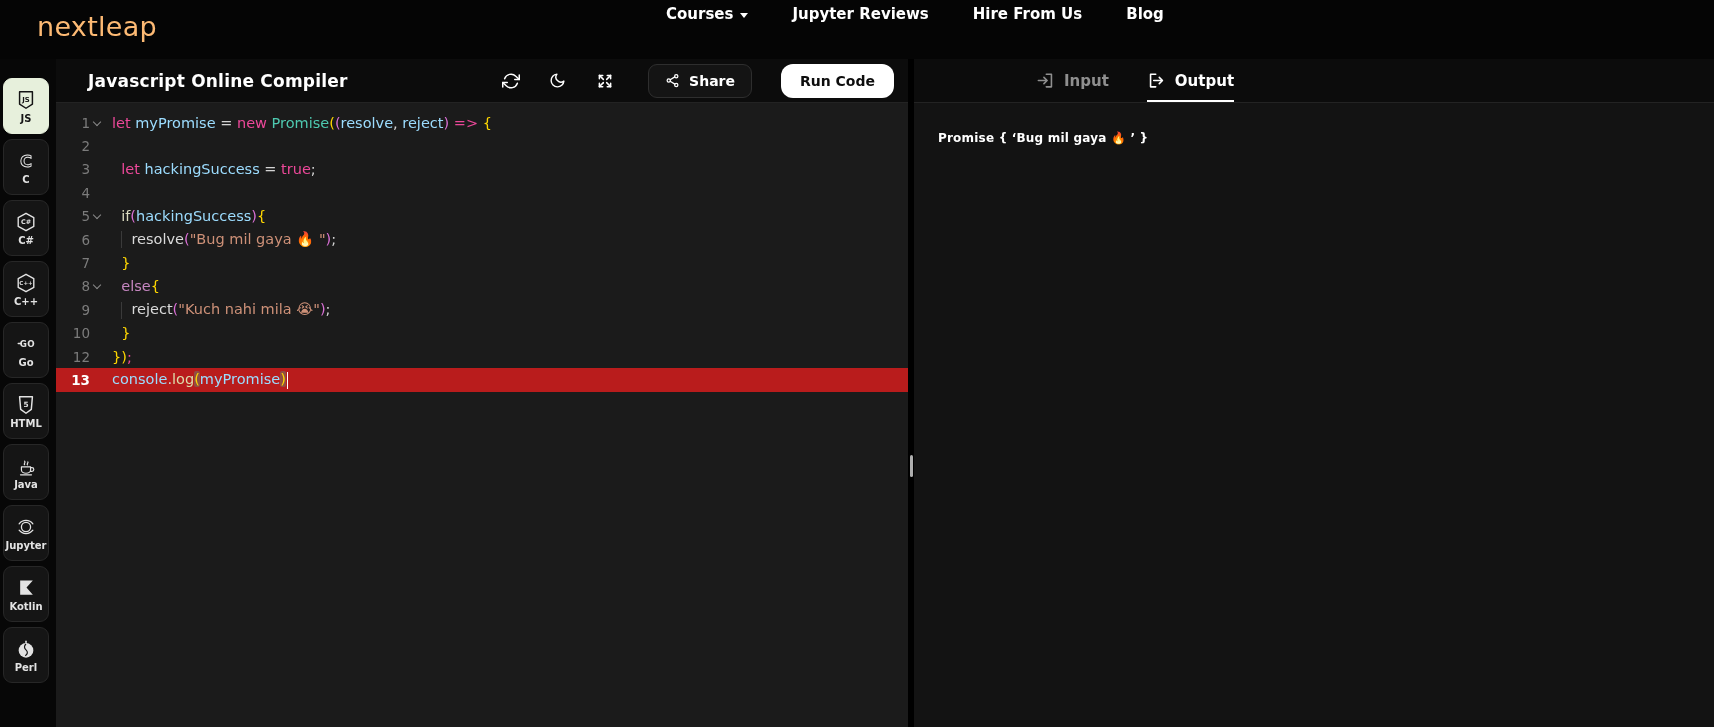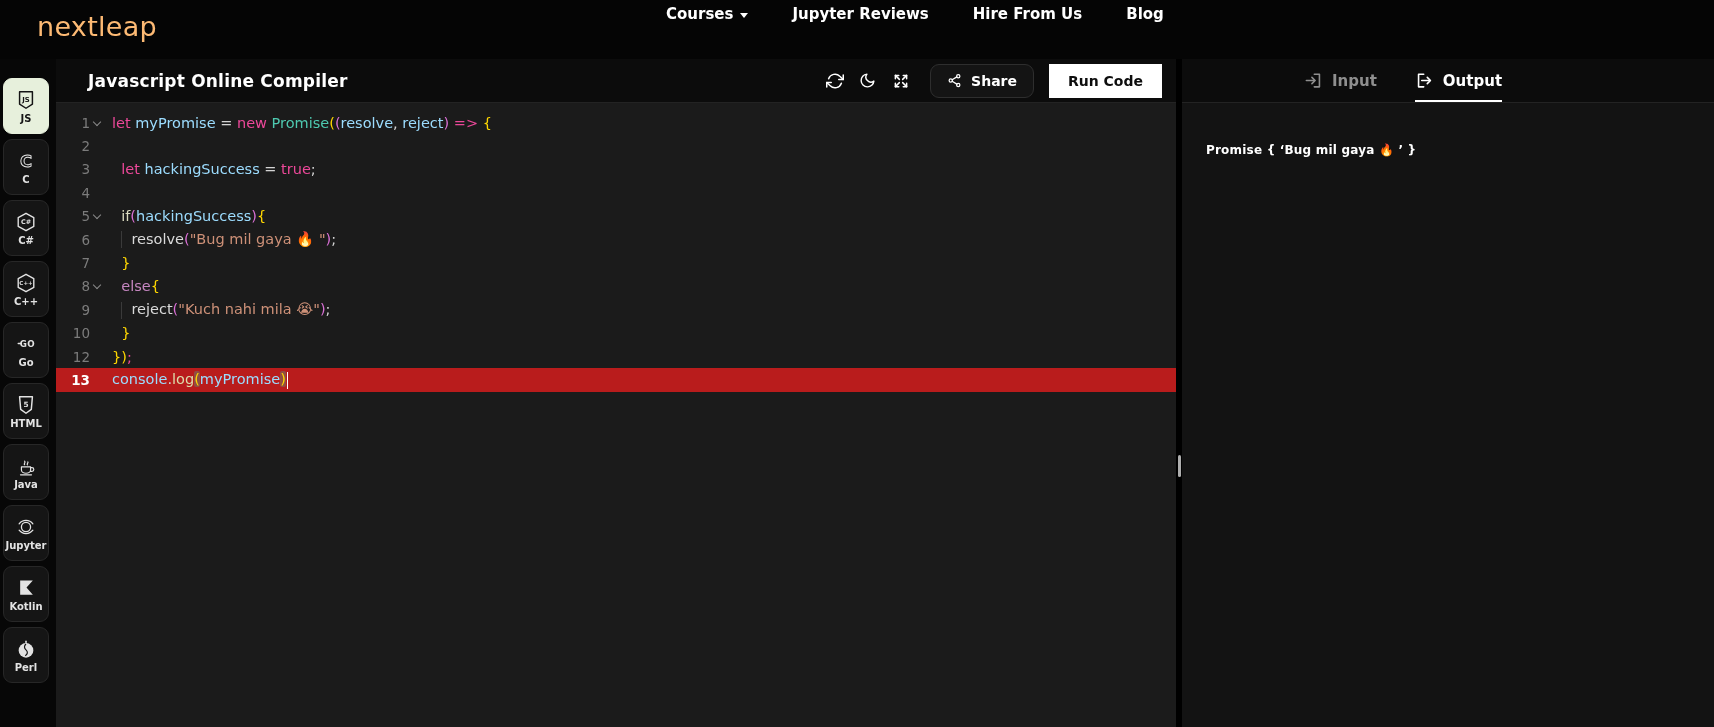--- a/index.html
+++ b/index.html
@@ -23,33 +23,33 @@
   .sidebar { width:56px; background:#070707; padding-top:19px; flex-shrink:0; }
   .lang-card { width:46px; height:56px; margin:0 0 5px 3px; background:#151515;
     border:1px solid #272727; border-radius:9px; display:flex; flex-direction:column;
     align-items:center; justify-content:center; gap:1px; color:#e3e3e3; cursor:pointer; }
   .lang-card.active { background:#e7f0dc; border-color:#e7f0dc; color:#141414; }
   .lang-icon { height:25px; display:flex; align-items:center; justify-content:center; }
   .lang-icon svg { display:block; }
   .lang-label { font-size:10px; font-weight:600; line-height:12px; }
 
   
-  .workbench { width:1120px; flex-shrink:0; display:flex; flex-direction:column; background:#1b1b1b; }
+  .workbench { width:852px; flex-shrink:0; display:flex; flex-direction:column; background:#1b1b1b; }
   .toolbar { height:44px; background:#0c0c0c; border-bottom:1px solid #232323;
     display:flex; align-items:center; flex-shrink:0; }
   .ed-toolbar { padding:0 14px 0 32px; }
   .ed-title { font-size:17px; font-weight:700; color:#fff; letter-spacing:.2px; }
-  .ed-actions { margin-left:auto; display:flex; align-items:center; gap:2px; }
+  .ed-actions { margin-left:auto; display:flex; align-items:center; gap:16px; }
   .icon-btn { width:31px; height:31px; display:flex; align-items:center; justify-content:center;
     cursor:pointer; color:#fff; border-radius:6px; }
   .share-btn { display:flex; align-items:center; gap:9px; background:#141414; border:1px solid #2e2e2e;
     border-radius:9px; color:#fff; font-size:14px; font-weight:600; padding:8px 16px;
     cursor:pointer; margin-left:12px; font-family:inherit; }
   .run-btn { background:#fff; color:#0d0d0d; font-size:14px; font-weight:700; border:none;
-    border-radius:0; padding:9px 19px; cursor:pointer; margin-left:13px; font-family:inherit; }
+    border-radius:12px; padding:9px 19px; cursor:pointer; margin-left:13px; font-family:inherit; }
 
   
   .editor { flex:1; padding-top:8px; overflow:hidden; }
   .line { display:flex; align-items:center; height:23.4px; font-size:14.5px; }
   .line.active { background:#b91c1c; }
   .num { width:34px; text-align:right; color:#7c7c7c; font-size:13.5px; flex-shrink:0; }
   .line.active .num { color:#fff; font-weight:600; }
   .fold { width:14px; height:100%; display:flex; align-items:center; justify-content:center; flex-shrink:0; }
   .chev { width:6px; height:6px; border-right:1.4px solid #8a8a8a; border-bottom:1.4px solid #8a8a8a;
     transform:rotate(45deg); margin-top:-2px; }
@@ -67,21 +67,21 @@
   .tok-pl   { color:#d4d4d4; }
   .tok-call { color:#dadada; }
   .tok-match { background:rgba(78,160,130,.38); border-radius:2px; }
   .tok-guide { display:inline-block; width:1px; height:17px; background:#3a3a3a; vertical-align:middle; }
   .cursor { display:inline-block; width:1.5px; height:17px; background:#fff; vertical-align:middle; margin-left:1px; }
 
   
   .divider { width:6px; background:#000; position:relative; flex-shrink:0; }
   .resize-handle { position:absolute; left:1.5px; top:396px; width:3px; height:22px;
     background:#aeaeae; border-radius:2px; cursor:col-resize; }
-  .iopanel { flex:1; display:flex; flex-direction:column; background:#131313;gap:12px; }
+  .iopanel { flex:1; display:flex; flex-direction:column; background:#131313; }
   .io-toolbar { padding-left:122px; gap:38px; }
   .io-tab { display:flex; align-items:center; gap:9px; height:100%; color:#8f8f8f;
     font-size:15px; font-weight:700; cursor:pointer; border-bottom:2px solid transparent; padding-top:2px; }
   .io-tab.active { color:#fff; border-bottom-color:#fff; }
   .output-area { padding:28px 24px; color:#fff; font-size:12px; font-weight:600; letter-spacing:.2px; }
 </style>
 </head>
 <body>
 
 <header class="topnav">

